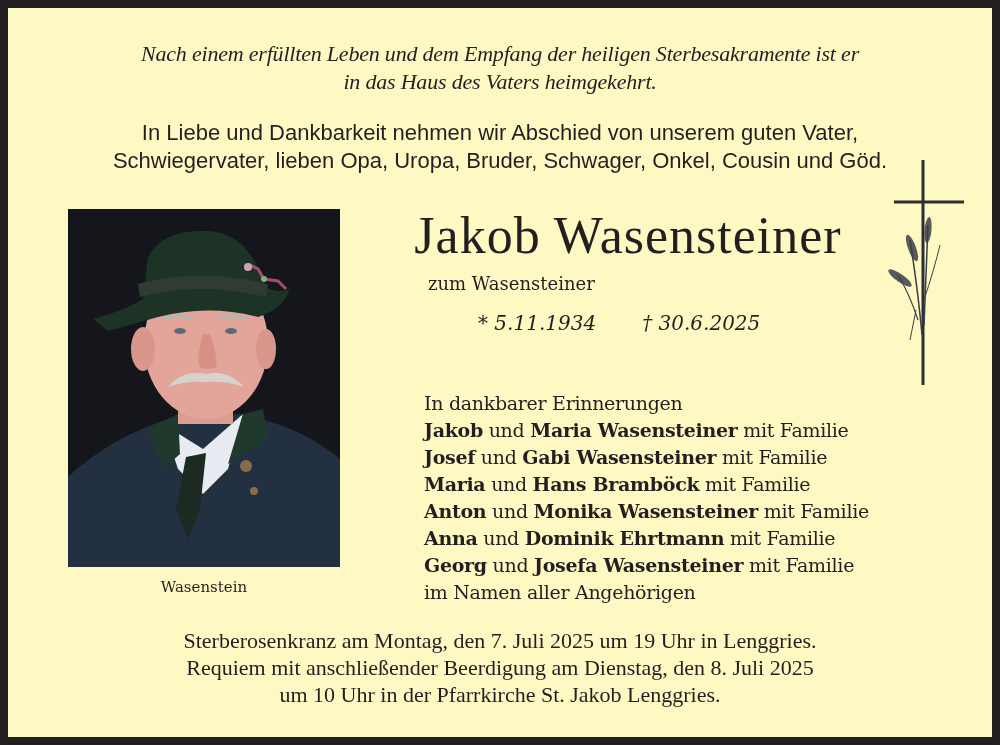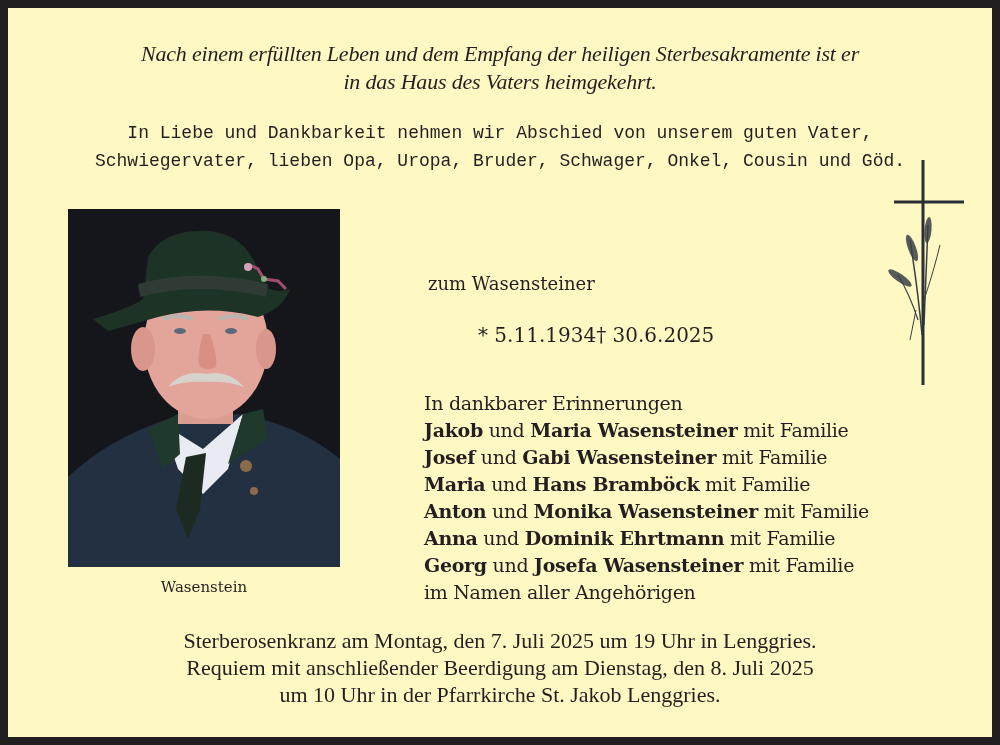--- a/index.html
+++ b/index.html
@@ -26,22 +26,22 @@
       font-style: italic;
       font-size: 22px;
       line-height: 28px;
       letter-spacing: -0.2px;
     }
     .intro2 {
       position: absolute;
       left: 0; width: 984px;
       top: 111px;
       text-align: center;
-      font-family: Liberation Mono, monospace;
-      font-size: 18px;
+      font-family: Liberation Sans, sans-serif;
+      font-size: 22px;
       line-height: 28px;
     }
     .photo {
       position: absolute;
       left: 60px; top: 201px;
       width: 272px; height: 358px;
       background: #121418;
       overflow: hidden;
     }
     .photo svg { display: block; }
@@ -65,23 +65,23 @@
     }
     .subname {
       position: absolute;
       left: 420px; width: 400px;
       top: 265px;
       text-align: left;
       font-size: 18px;
     }
     .dates {
       position: absolute;
-      left: 470px; top: 315px;
+      left: 470px; top: 303px;
       font-size: 20px;
-      display: flex; 
+      display: flex; gap: 46px; font-style: italic;
     }
     .mourners {
       position: absolute;
       left: 416px; top: 382px;
       font-size: 19px;
       line-height: 27px;
       font-family: "DejaVu Serif", serif;
       letter-spacing: -0.3px;
     }
     .mourners b { font-weight: bold; }
@@ -150,20 +150,21 @@
 
       <path d="M25 110 Q60 100 75 90 L80 48 Q95 20 140 22 Q175 24 190 60 L198 78 Q210 85 222 80 Q215 100 190 108 Q140 95 90 108 Q55 118 40 122 Z" fill="#1c3326"></path>
       <path d="M70 75 Q130 58 200 75 L198 88 Q130 72 72 88 Z" fill="#2f3b34"></path>
       <path d="M180 55 L190 60 L196 70 L210 72 L218 80" stroke="#a04d70" stroke-width="3" fill="none"></path>
       <circle cx="180" cy="58" r="4" fill="#d4a0b8"></circle>
       <circle cx="196" cy="70" r="3" fill="#7fb07a"></circle>
     </svg>
   </div>
   <div class="photo-caption">Wasenstein</div>
 
+  <div class="name">Jakob Wasensteiner</div>
   <div class="subname">zum Wasensteiner</div>
   <div class="dates">
     <span>* 5.11.1934</span>
     <span>† 30.6.2025</span>
   </div>
 
   <svg class="cross" viewBox="0 0 80 225">
     <line x1="35" y1="0" x2="35" y2="225" stroke="#2a2f36" stroke-width="3"></line>
     <line x1="6" y1="42" x2="76" y2="42" stroke="#2a2f36" stroke-width="3"></line>
 

